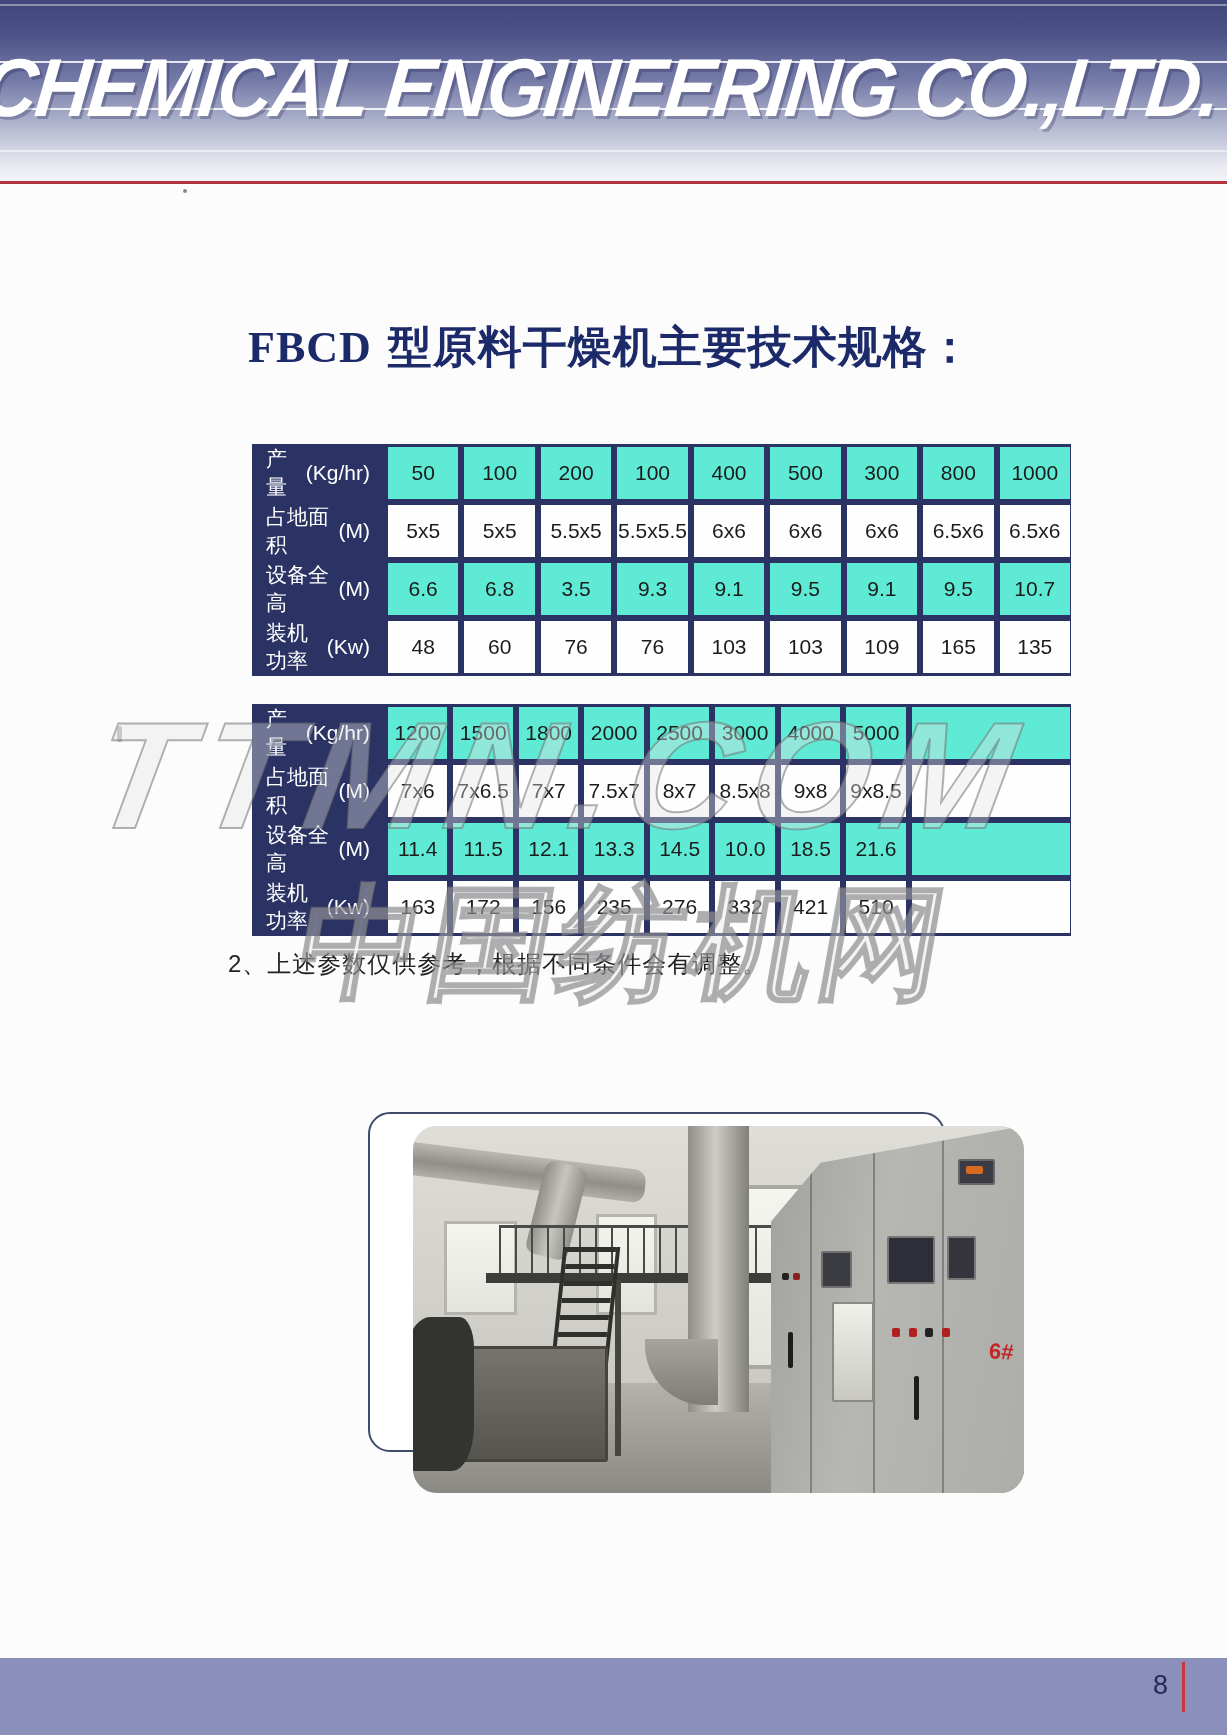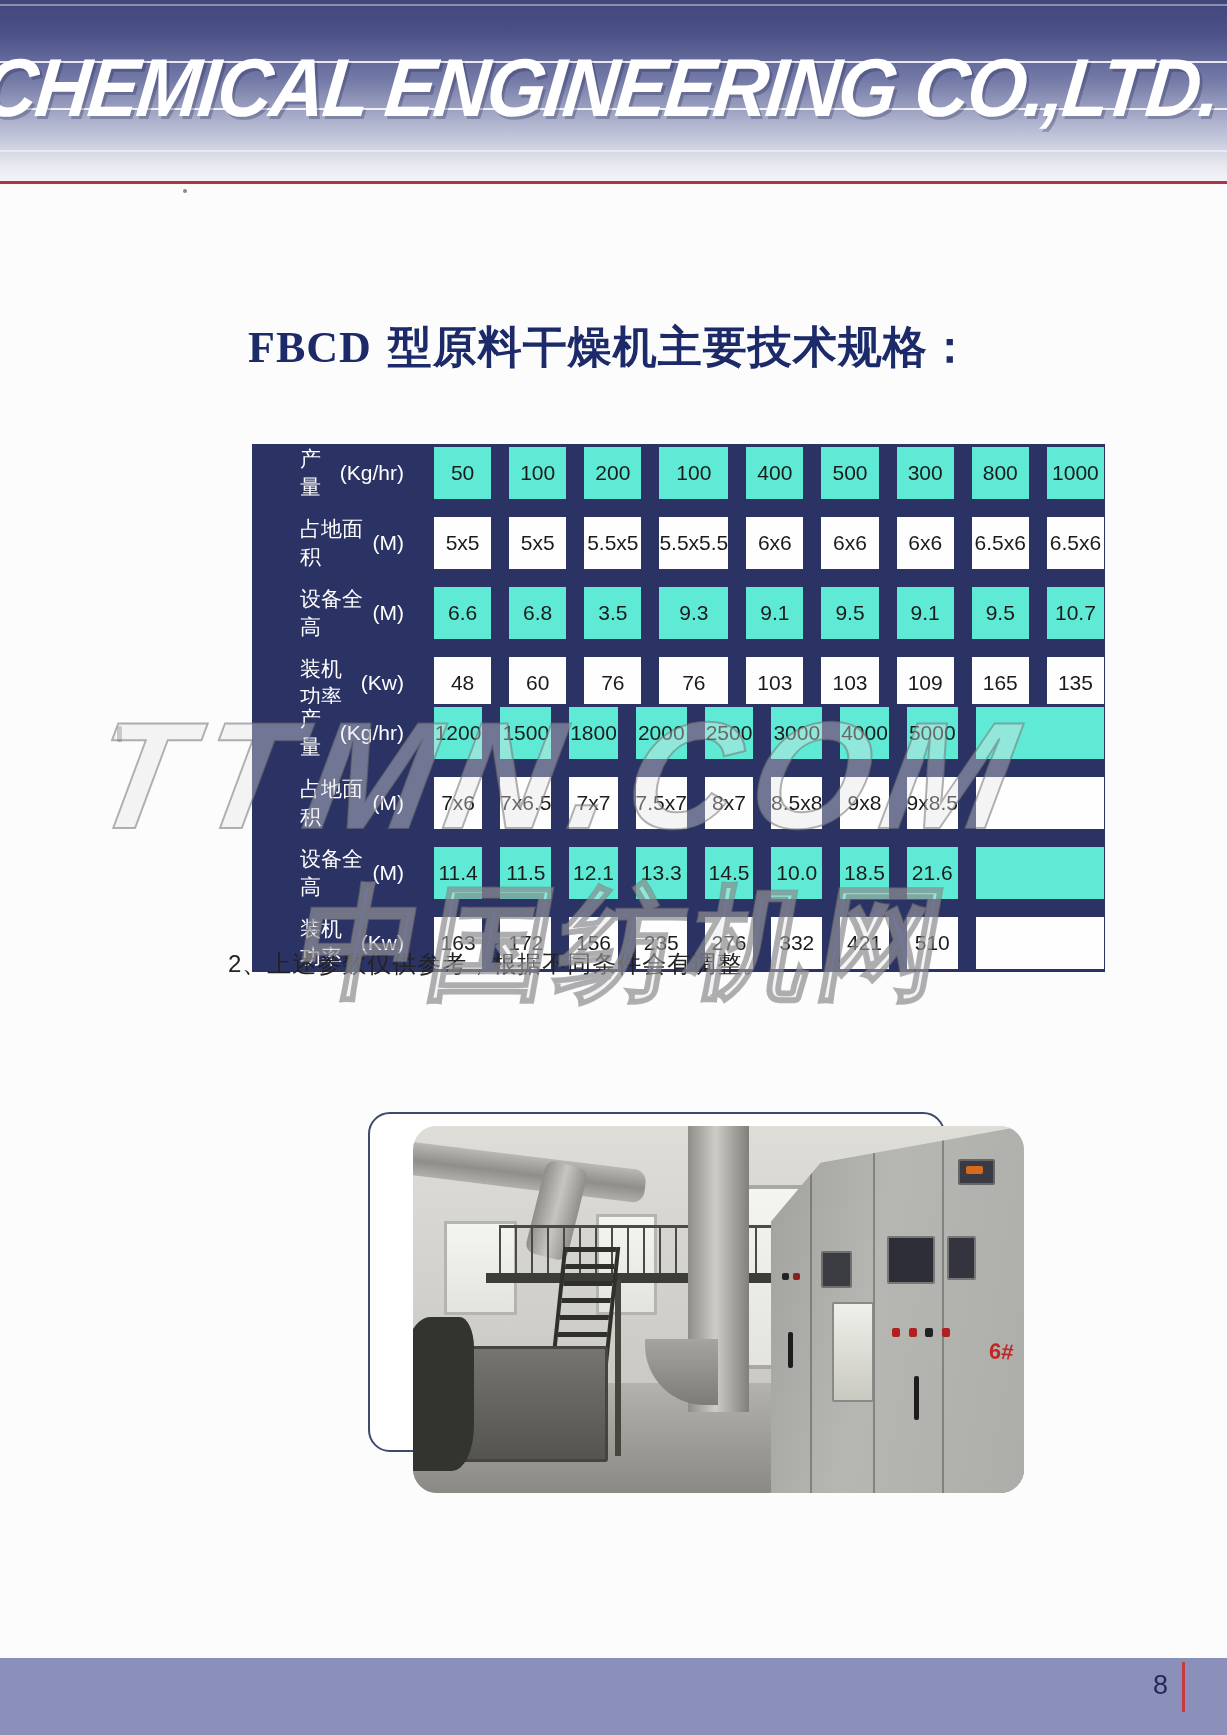--- a/index.html
+++ b/index.html
@@ -31,22 +31,22 @@
   .doc-title{
     position:absolute;left:248px;top:318px;white-space:nowrap;color:#1c2a6a;
     font-weight:bold;font-size:44px;letter-spacing:1px;
   }
   .title-latin{font-family:"Liberation Serif","DejaVu Serif",serif;}
   .title-cn{margin-left:16px;}
 
   
   .spec-table{
     position:absolute;left:252px;width:818px;
-    display:grid;grid-auto-rows:52px;gap:18px;background:#2b3364;
-    border-top:3px solid #2b3364;border-bottom:3px solid #2b3364;border-right:1px solid #2b3364;padding-left:34px;
+    display:grid;grid-auto-rows:52px;gap:6px;background:#2b3364;
+    border-top:3px solid #2b3364;border-bottom:3px solid #2b3364;border-right:1px solid #2b3364;
   }
   .spec-table.t1{top:444px;grid-template-columns:130px repeat(9,1fr);}
   .spec-table.t2{top:704px;grid-template-columns:130px repeat(8,1fr) 2.66fr;}
   .cell{display:flex;align-items:center;justify-content:center;font-size:21px;color:#1b1b1b;}
   .label-cell{
     background:#2b3364;color:#fff;justify-content:space-between;
     padding:0 12px 0 14px;font-size:21px;
   }
   .c-tint{background:#5eead4;}
   .c-white{background:#fefefe;}

